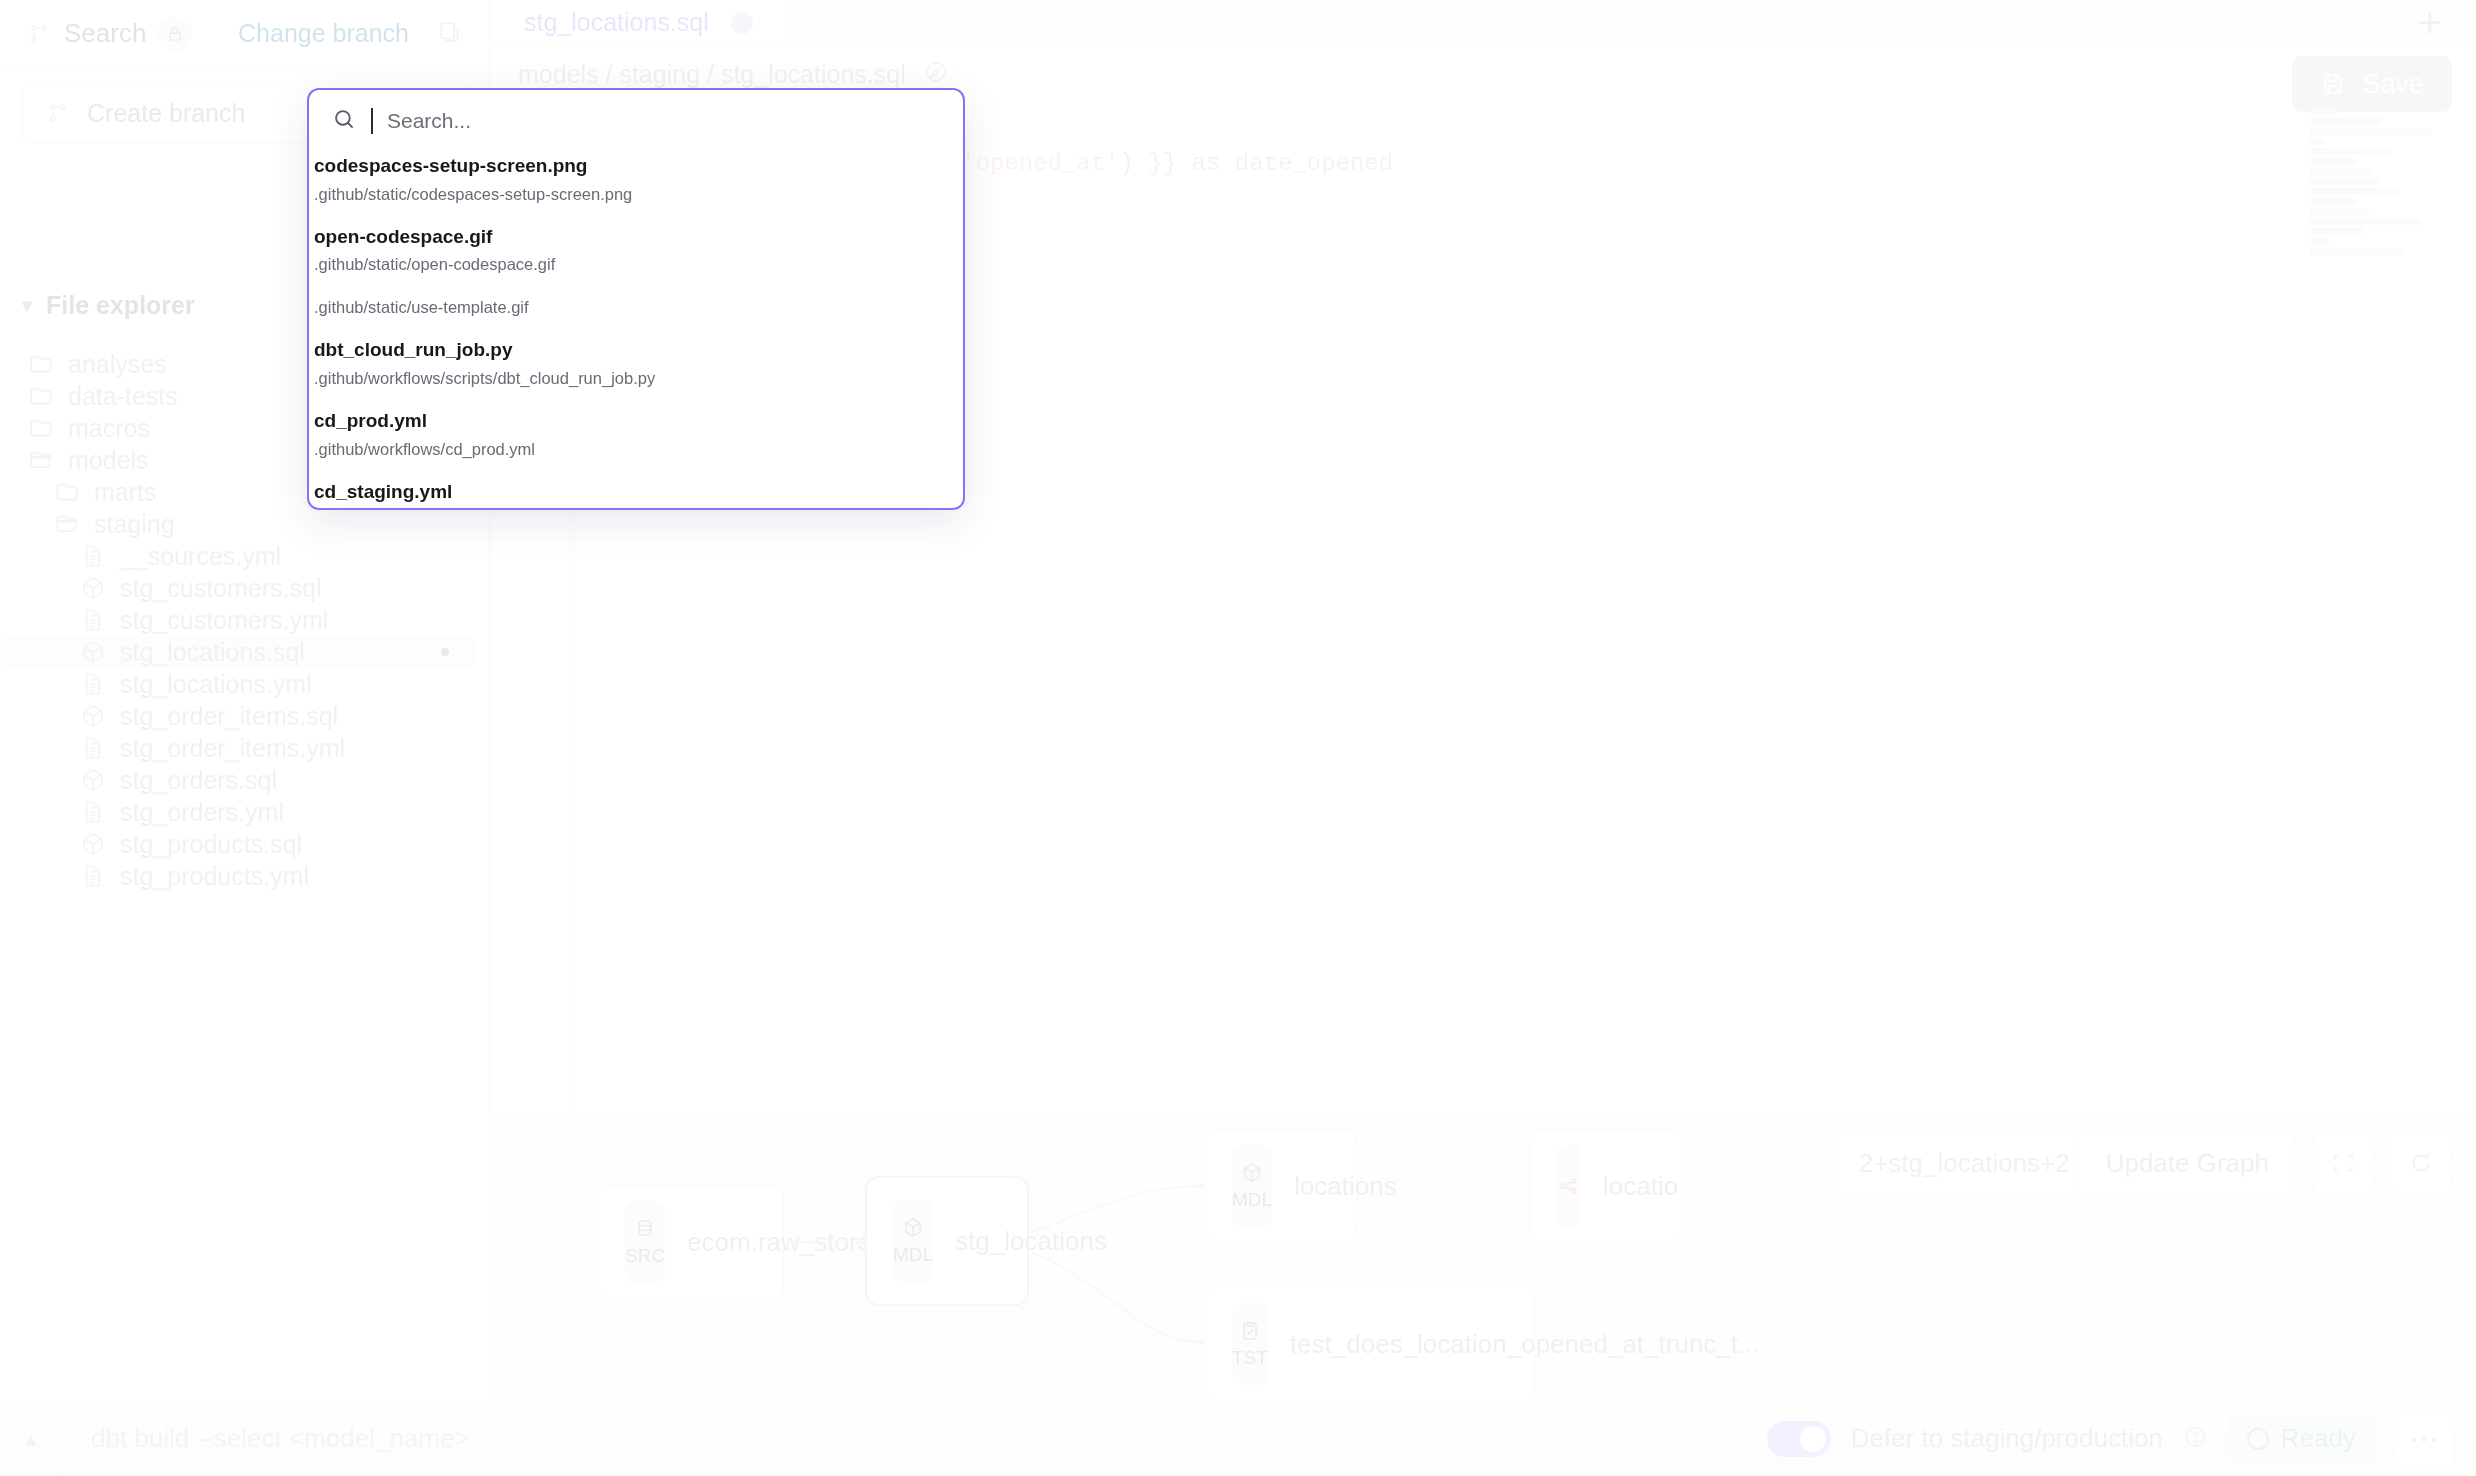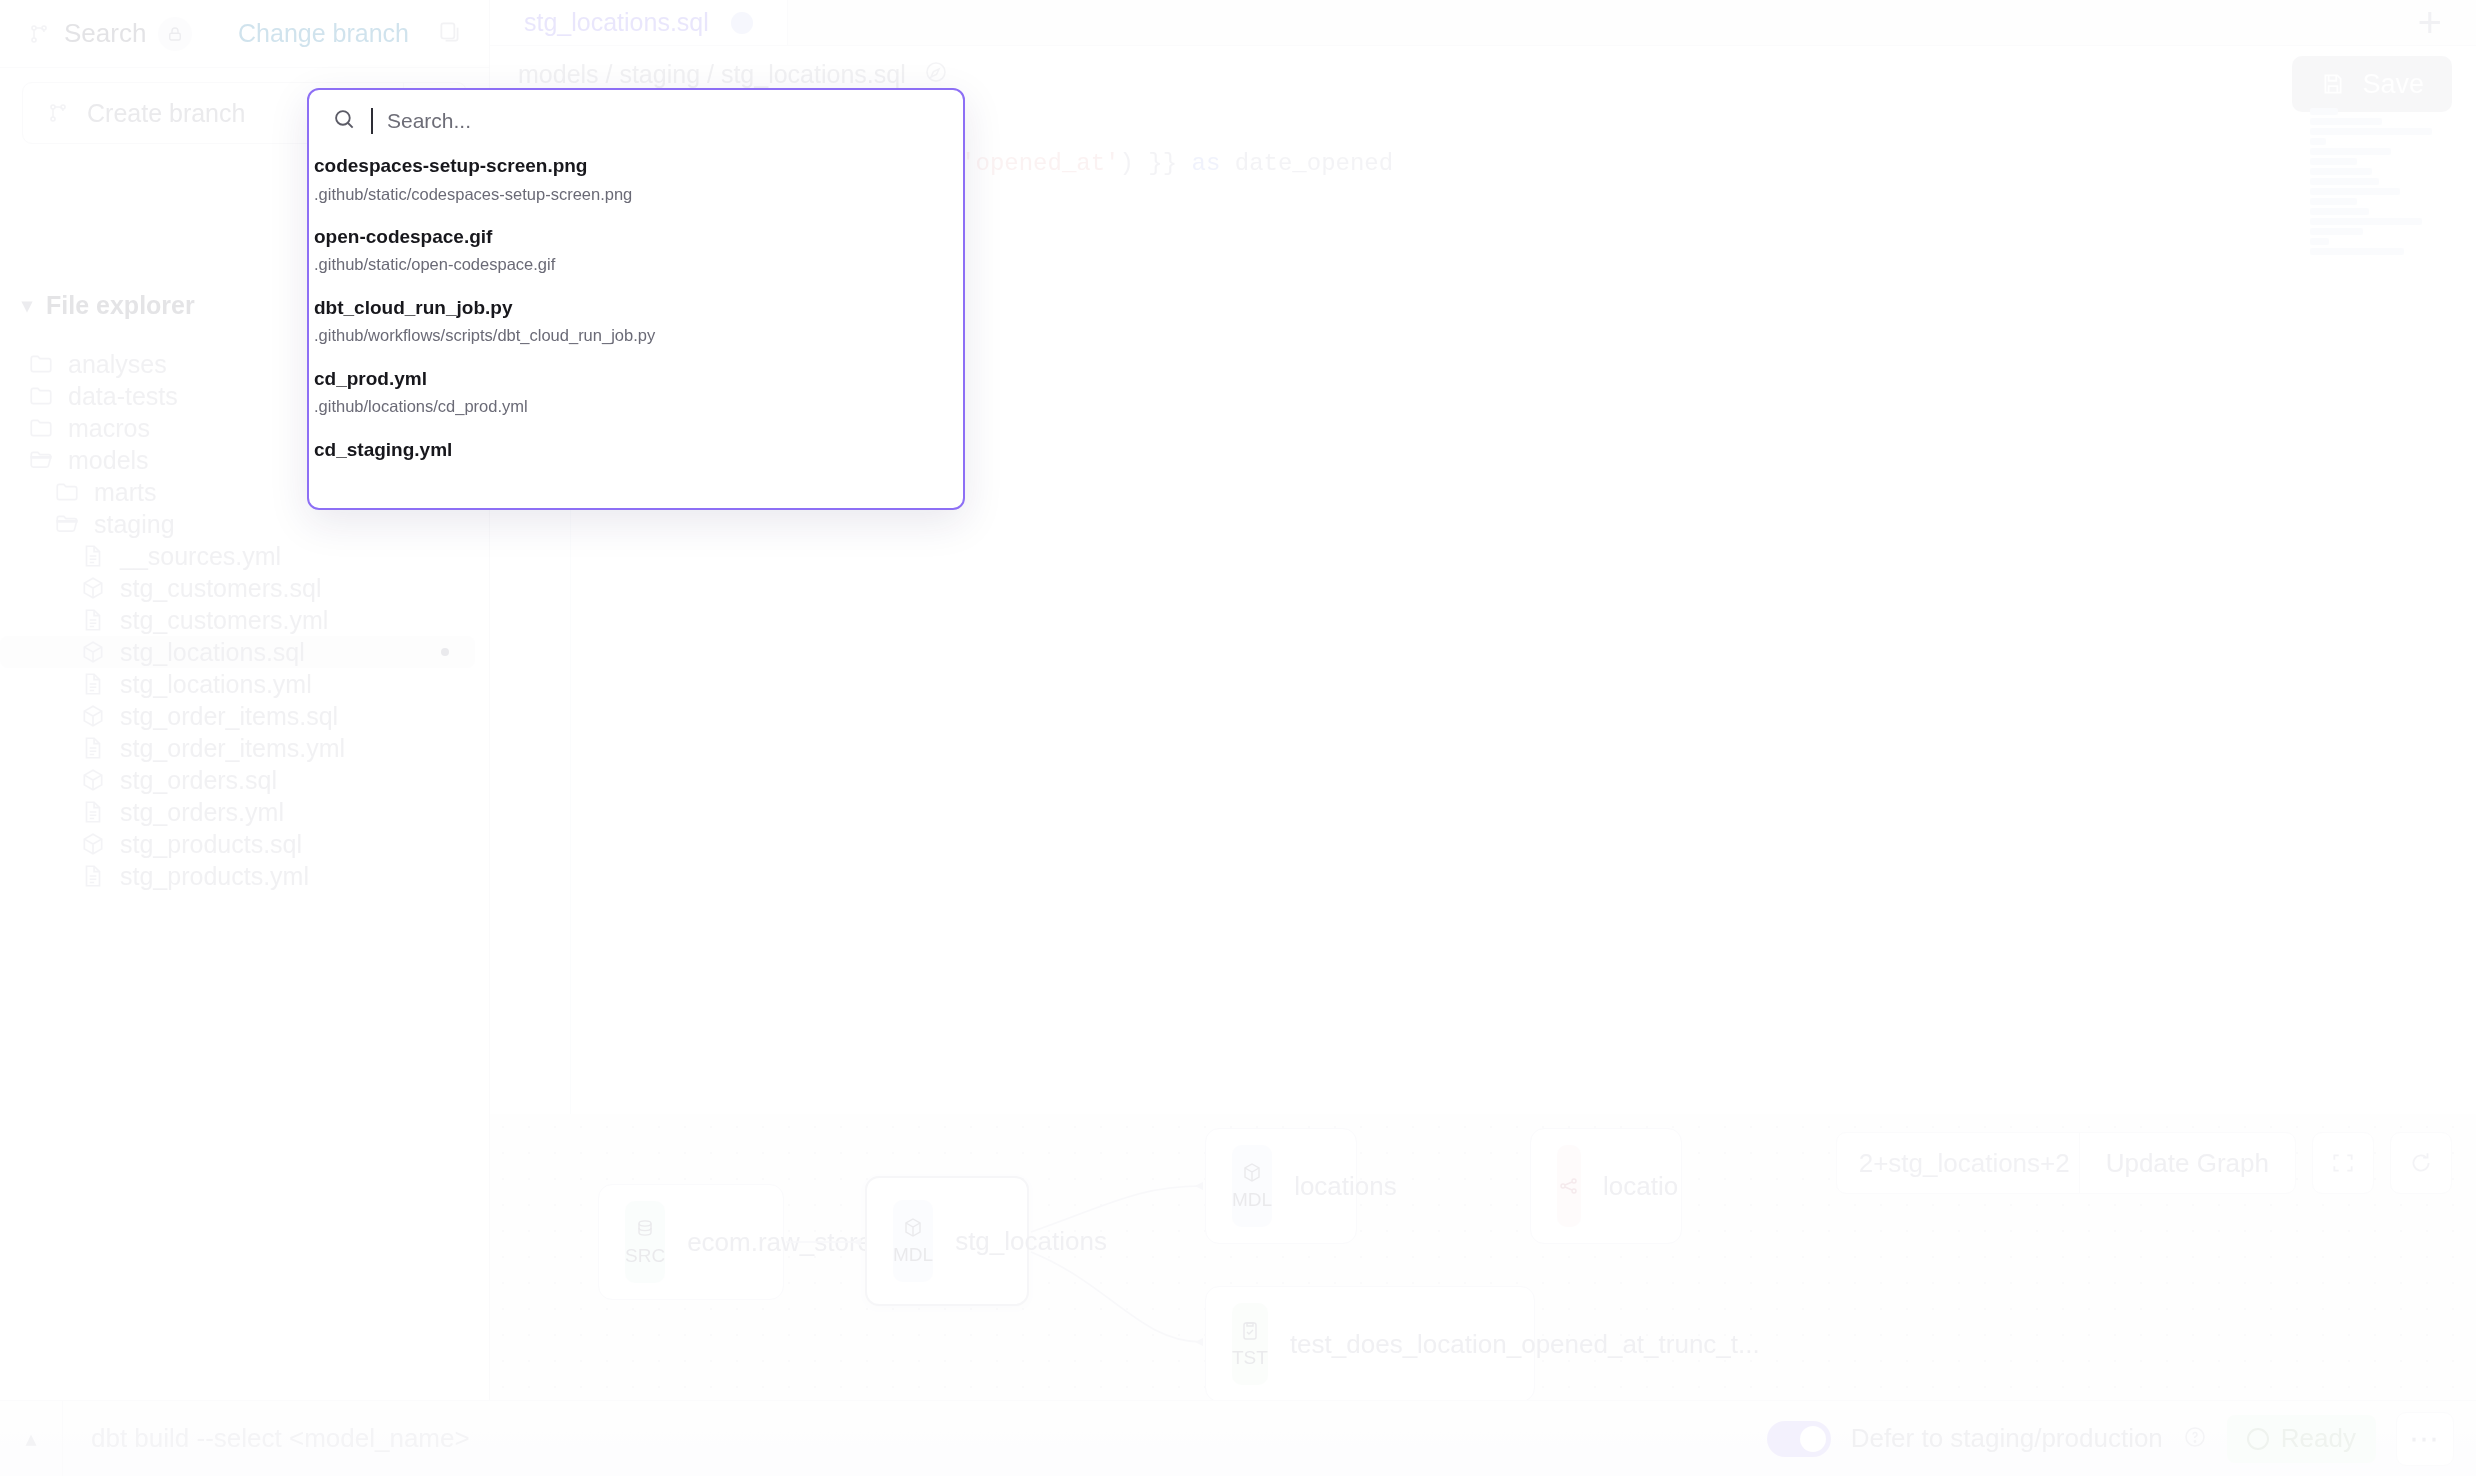--- a/index.html
+++ b/index.html
@@ -657,28 +657,29 @@
     <div class="results" id="search-results">
         <div class="res">
           <div class="name">codespaces-setup-screen.png</div>
           <div class="path">.github/static/codespaces-setup-screen.png</div>
         </div>
         <div class="res">
           <div class="name">open-codespace.gif</div>
           <div class="path">.github/static/open-codespace.gif</div>
         </div>
         <div class="res">
+          <div class="path">.github/static/use-template.gif</div>
         </div>
         <div class="res">
           <div class="name">dbt_cloud_run_job.py</div>
           <div class="path">.github/workflows/scripts/dbt_cloud_run_job.py</div>
         </div>
         <div class="res">
           <div class="name">cd_prod.yml</div>
-          <div class="path">.github/locations/cd_prod.yml</div>
+          <div class="path">.github/workflows/cd_prod.yml</div>
         </div>
         <div class="res">
           <div class="name">cd_staging.yml</div>
         </div>
       </div>
   </div>
 
 </div>
 
 </body></html>

